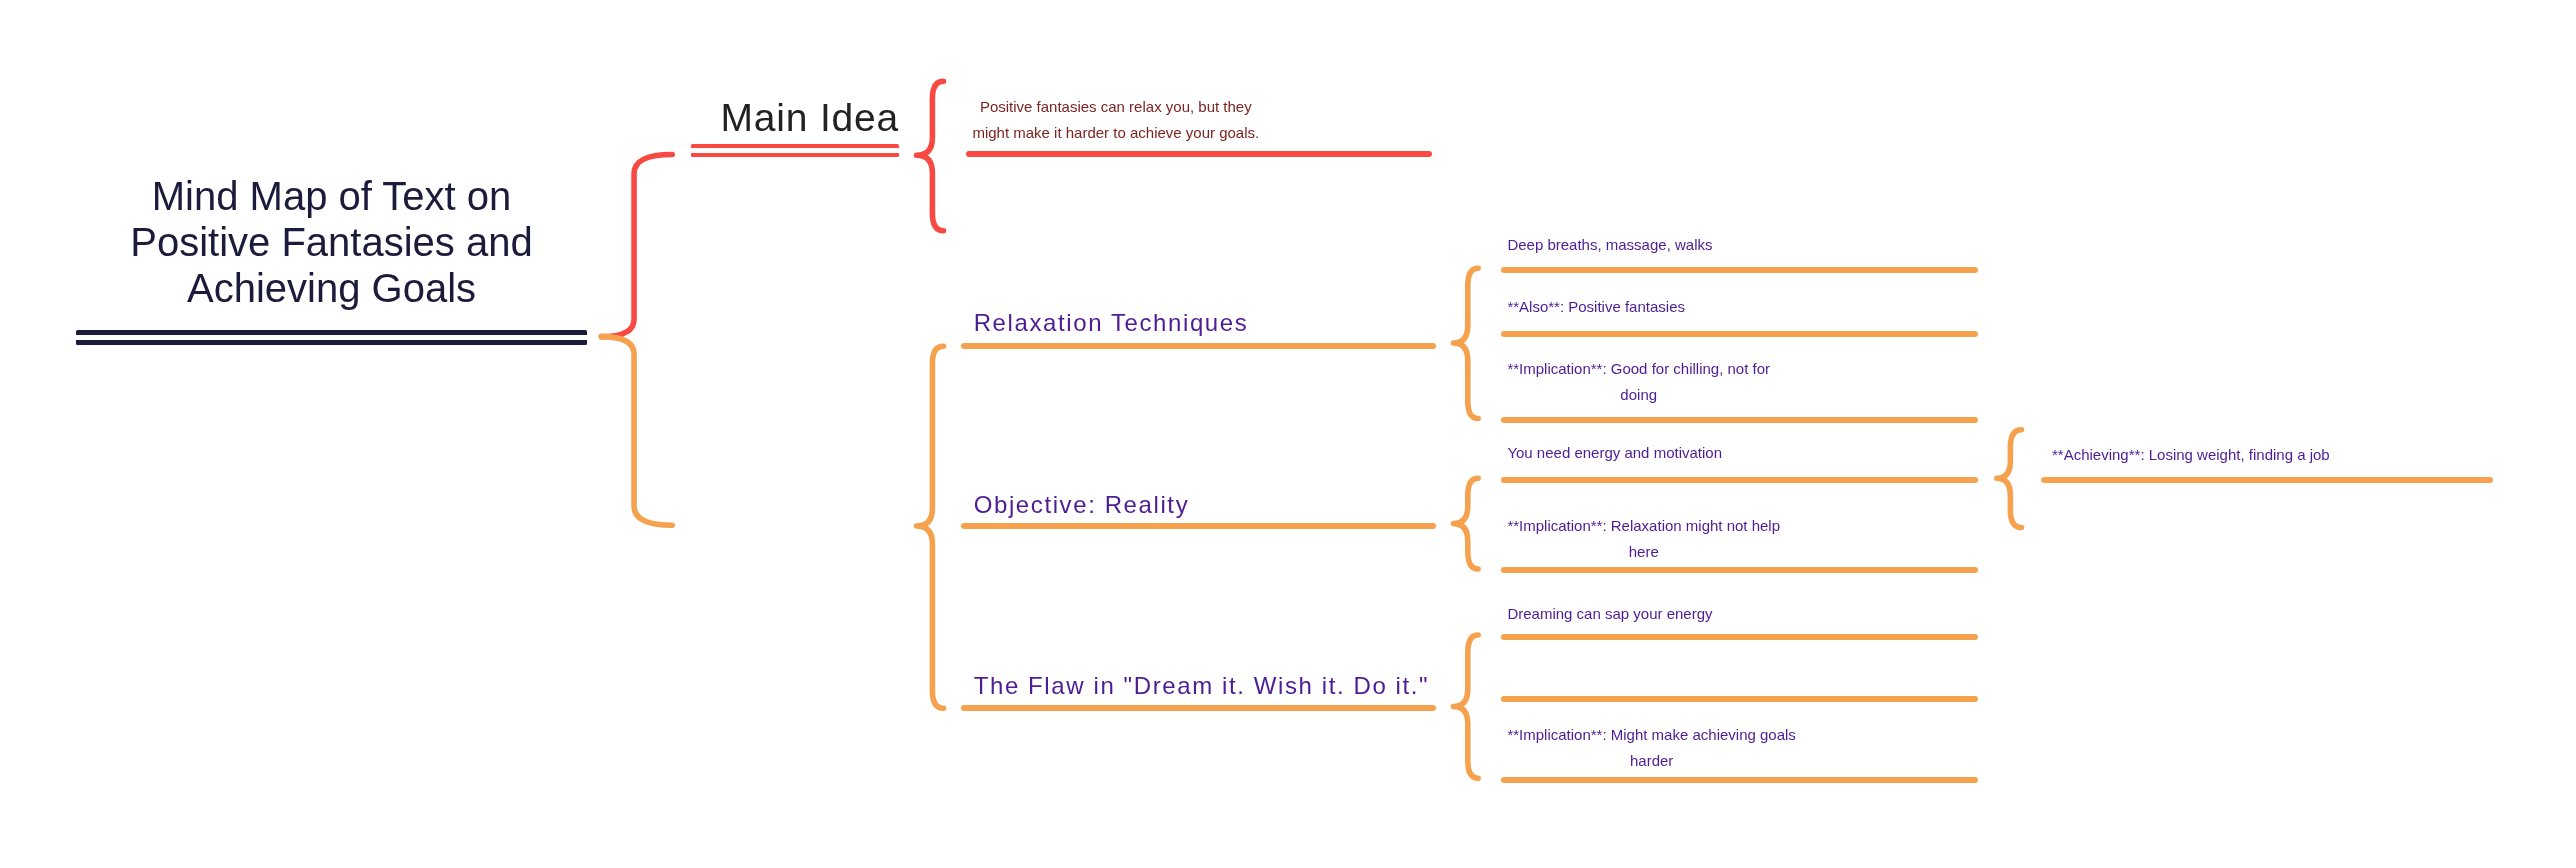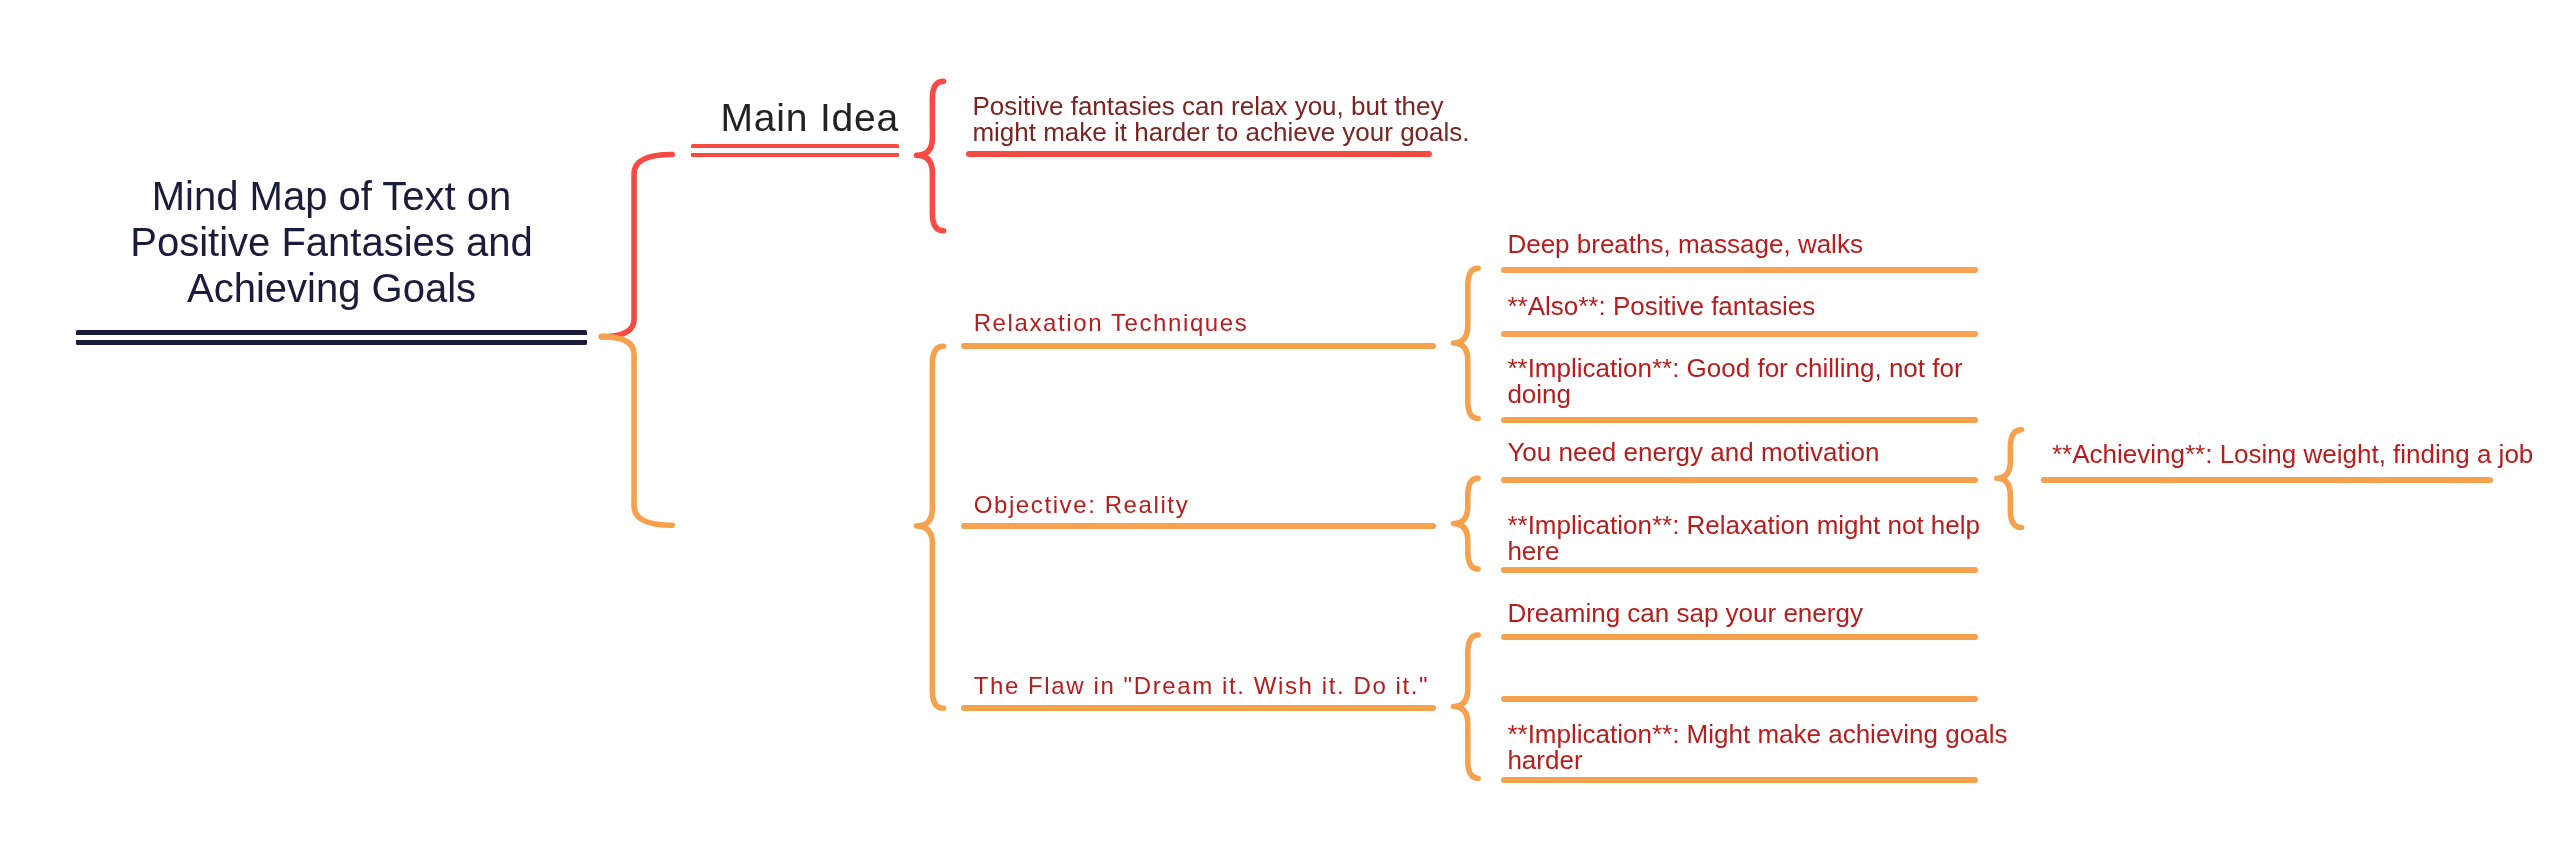--- a/index.html
+++ b/index.html
@@ -1,20 +1,20 @@
 <!DOCTYPE html>
 <html style="font-size:12.7px"><head>
 <meta charset="utf-8">
 <style>
   html,body{margin:0;padding:0;background:#ffffff;}
   .canvas{position:relative;width:2576px;height:869px;background:#ffffff;overflow:hidden;
           font-family:"Liberation Sans", sans-serif;}
   .node{position:absolute;}
-  .txt{position:absolute;left:0;top:0;white-space:pre;color:#b91c1c;}
-  .leaf-txt{font-size:26px;line-height:25.5px;padding-left:6.4px;}
+  .txt{position:absolute;left:0;top:0;white-space:pre;color:#4c1d95;}
+  .leaf-txt{font-size:15px;line-height:25.5px;padding-left:6.4px;text-align:center;}
   .l3-label{font-size:24px;line-height:27px;letter-spacing:1.6px;padding-left:12.7px;}
   .l2-label{font-size:39px;line-height:37px;letter-spacing:0.8px;color:#222222;width:100%;text-align:right;padding-left:0;}
   .root-title{font-size:40px;line-height:46px;font-weight:500;color:#1b1b3b;width:100%;text-align:center;white-space:pre;}
   .maroon{color:#7c2422;}
   .uline{position:absolute;left:0;height:5.6px;border-radius:3.2px;}
   .uline.orange{background:#f5a14d;}
   .uline.red{background:#f84a42;}
   .dbl{position:absolute;left:0;height:12.7px;border-top-style:solid;border-bottom-style:solid;
        border-top-width:4.8px;border-bottom-width:4.8px;box-sizing:border-box;border-radius:1.6px;}
   .dbl.red{border-color:#f84a42;}

